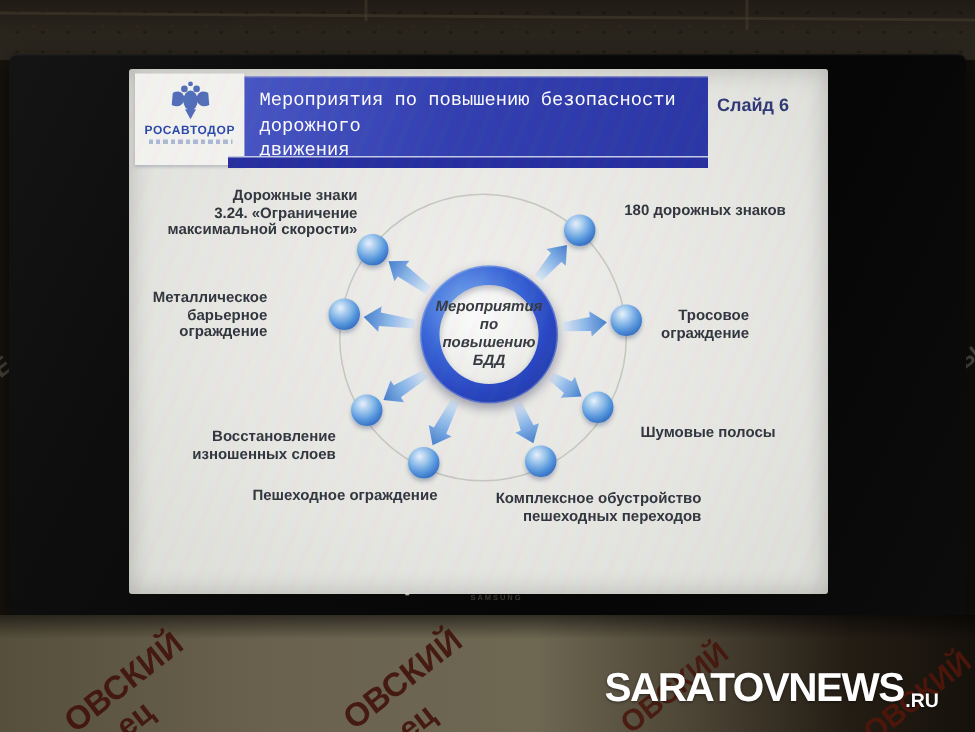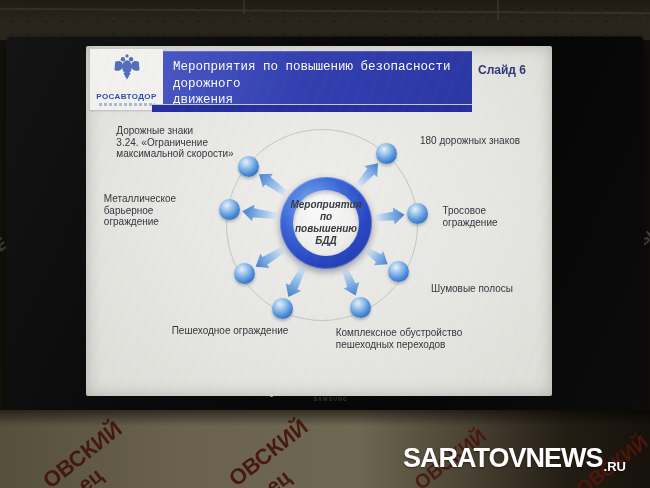--- a/index.html
+++ b/index.html
@@ -39,21 +39,21 @@
   .screen { position:absolute; left:80px; top:10px; width:466px; height:350px; border-radius:2px; overflow:hidden;
     background:radial-gradient(ellipse at 50% 42%, #f1f1ed 0%, #e8e9e4 55%, #dddfd8 100%);
     box-shadow:inset 0 0 16px rgba(0,0,0,.22); }
   .moire { position:absolute; inset:0; pointer-events:none; opacity:.85;
     background:repeating-linear-gradient(112deg,
       rgba(214,168,198,.10) 0 4px, rgba(198,214,178,.10) 4px 8px, rgba(188,198,224,.09) 8px 12px); }
 
   
   .logo-panel { position:absolute; left:4px; top:3px; width:73px; height:61px; background:#f5f5f1;
     box-shadow:0 1px 2px rgba(40,45,90,.25); display:flex; flex-direction:column; align-items:center; padding-top:4px; }
-  .logo-text { font-size:8px; font-weight:bold; color:#1d3fa8; letter-spacing:.4px; margin-top:11px; }
+  .logo-text { font-size:8px; font-weight:bold; color:#1d3fa8; letter-spacing:.4px; margin-top:1px; }
   .logo-caption { width:56px; height:3px; margin-top:2px; opacity:.65;
     background:repeating-linear-gradient(90deg,#7f97c6 0 3px, transparent 3px 5px); }
   .header-bar { position:absolute; left:77px; top:5px; width:309px; height:53px;
     background:linear-gradient(100deg,#3d4dc2 0%,#2634ad 45%,#1e2ba2 100%);
     box-shadow:inset 0 1px 0 rgba(255,255,255,.18);font-family:Liberation Mono, monospace; }
   .header-title { position:absolute; left:10px; top:8px; width:292px; color:#fff;
     font-size:12.5px; line-height:1.32; white-space:pre-line; }
   .header-band { position:absolute; left:66px; top:58px; width:320px; height:8px;
     background:#19229b; border-top:1.5px solid #c4cae8; }
   .slide-number { position:absolute; left:392px; top:17px; font-size:12px; font-weight:bold; color:#232d6e; }
@@ -68,22 +68,22 @@
   .hub-inner { position:absolute; left:13px; top:13px; width:66px; height:66px; border-radius:50%;
     background:radial-gradient(circle at 40% 32%, #ffffff 0%, #f0f1ed 65%, #e0e3dd 100%);
     box-shadow:inset 0 2px 4px rgba(0,10,50,.28);
     display:flex; align-items:center; justify-content:center; }
   .hub-label { font-size:10px; font-weight:bold; color:#2b2f36; line-height:1.18; text-align:center; white-space:pre-line; }
 
   .sphere { position:absolute; width:21px; height:21px; border-radius:50%;
     background:radial-gradient(circle at 38% 30%, #eaf5ff 0%, #9cc8f0 26%, #4a90dd 56%, #1f5cb8 84%, #154a9a 100%);
     box-shadow:0 2px 3px rgba(10,30,80,.3); }
 
-  .lbl { position:absolute; transform:translateX(-50%); text-align:left; white-space:pre-line;
-    font-size:10px; font-weight:normal; color:#252a33; line-height:1.16; width:max-content; }
+  .lbl { position:absolute; transform:translateX(-50%); text-align:right; white-space:pre-line;
+    font-size:10px; font-weight:bold; color:#252a33; line-height:1.16; width:max-content; }
 
   
   .wall-bottom { position:absolute; left:0; top:410px; width:650px; height:78px; overflow:hidden;
     background:linear-gradient(90deg,#564f3b 0%,#6a624e 28%,#6e6752 55%,#4a4233 72%,#241d14 87%,#15110b 100%); }
   .wall-bottom::before { content:""; position:absolute; left:0; top:0; width:650px; height:16px;
     background:linear-gradient(180deg, rgba(0,0,0,.55), rgba(0,0,0,0)); }
   .wall-text { position:absolute; font-weight:bold; color:rgba(64,16,8,.88); transform:rotate(-38deg); white-space:nowrap; }
   .wt0 { left:36px;  top:32px; font-size:22px; }
   .wt1 { left:78px;  top:58px; font-size:21px; }
   .wt2 { left:222px; top:30px; font-size:22px; }
@@ -214,20 +214,22 @@
 
       <div class="lbl" style="left:89px;top:79px">Дорожные знаки
 3.24. «Ограничение
 максимальной скорости»</div>
       <div class="lbl" style="left:384px;top:89px">180 дорожных знаков</div>
       <div class="lbl" style="left:54px;top:147px">Металлическое
 барьерное
 ограждение</div>
       <div class="lbl" style="left:384px;top:159px">Тросовое
 ограждение</div>
+      <div class="lbl" style="left:90px;top:240px">Восстановление
+изношенных слоев</div>
       <div class="lbl" style="left:386px;top:237px">Шумовые полосы</div>
       <div class="lbl" style="left:144px;top:279px">Пешеходное ограждение</div>
       <div class="lbl" style="left:313px;top:281px">Комплексное обустройство
 пешеходных переходов</div>
 
       <div class="moire"></div>
     </div>
 
     <div class="tv-brand">SAMSUNG</div>
     <div class="led"></div>

